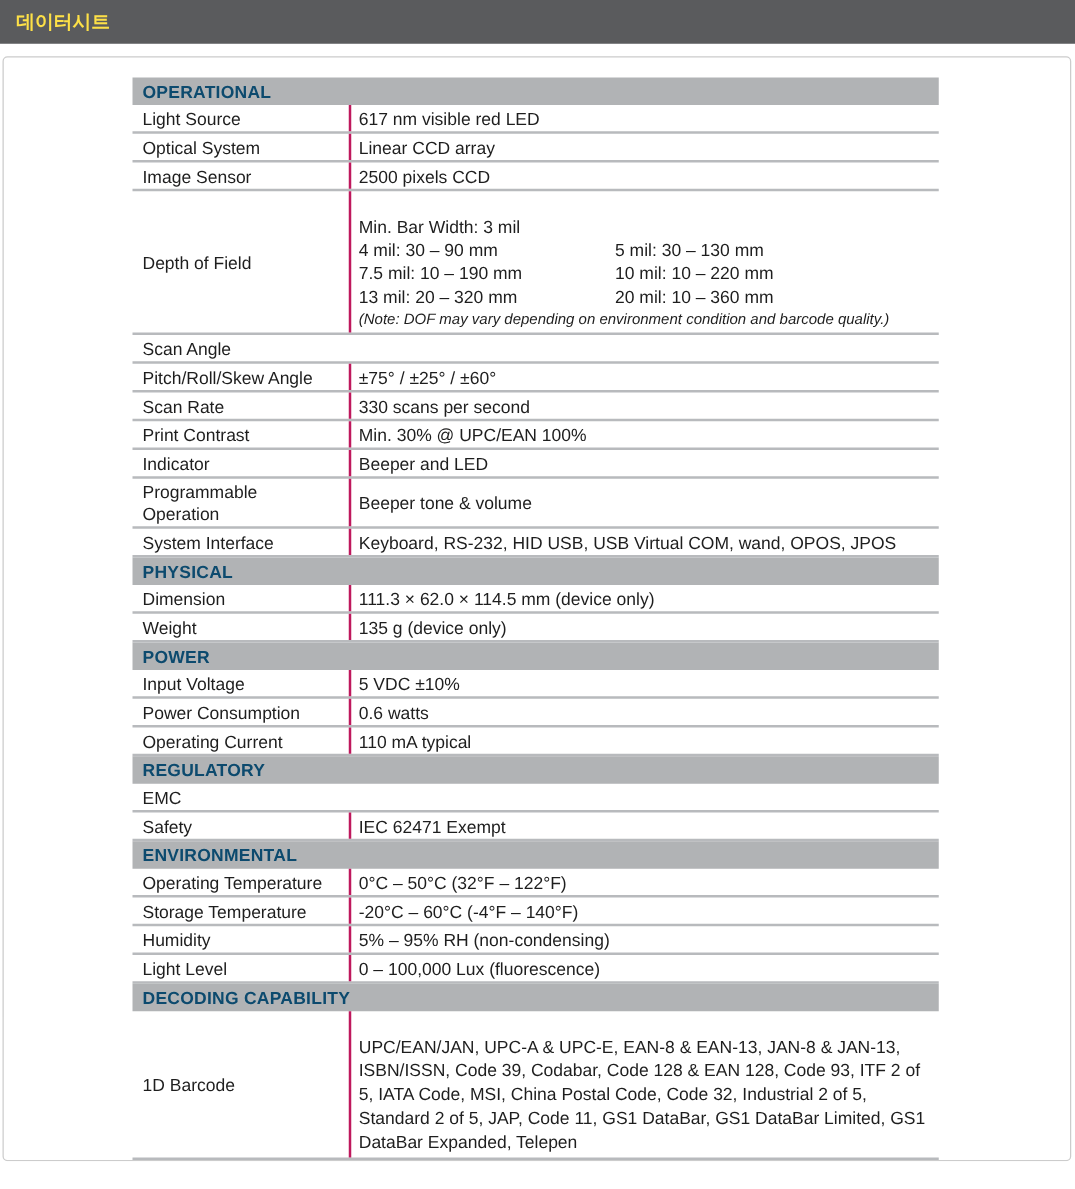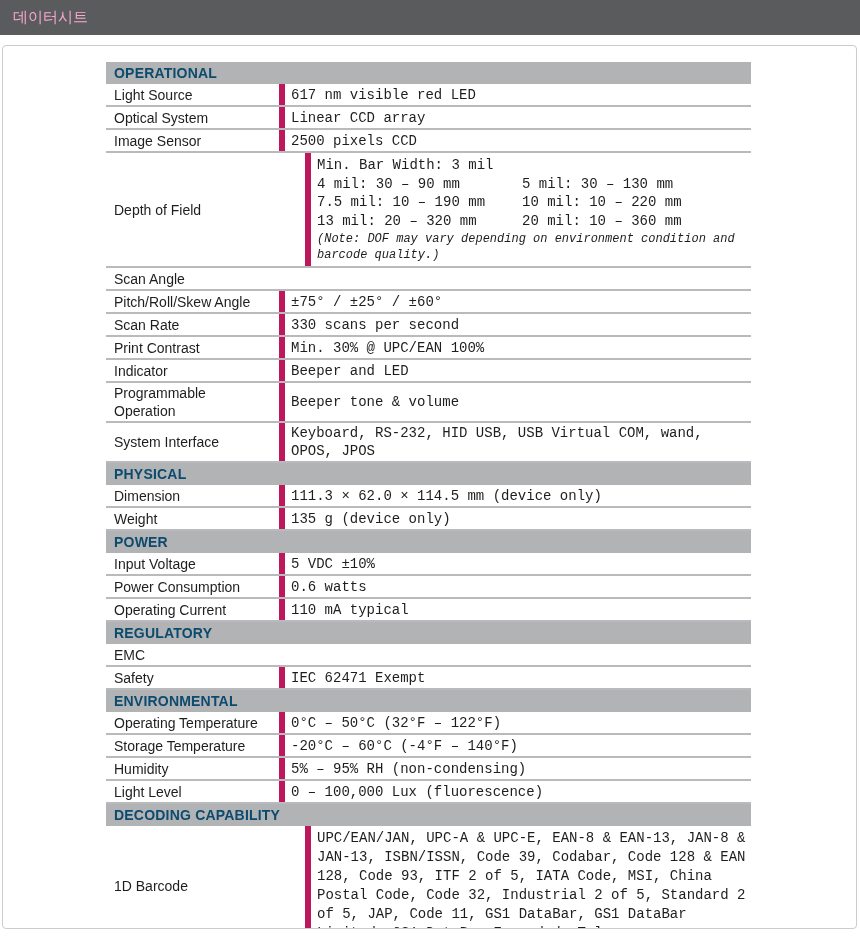--- a/index.html
+++ b/index.html
@@ -11,22 +11,22 @@
     color: #1e1e1e;
   }
   .topbar {
     height: 35px;
     background: #5a5b5d;
     display: flex;
     align-items: center;
     padding: 0 13px;
   }
   .topbar .title {
-    color: #f9a8d4;
-    font-weight: normal;
+    color: #fde047;
+    font-weight: bold;
     font-size: 15px;
   }
   .card {
     margin: 10px 3px 0 2px;
     height: 884px;
     border: 1px solid #cccccc;
     border-radius: 4px;
     background: #ffffff;
     overflow: hidden;
   }
@@ -56,28 +56,27 @@
     display: flex;
     align-items: center;
     line-height: 18px;
   }
   .cell.label .narrow {
     display: block;
     max-width: 118px;
   }
   .cell.value {
     flex: 1;
-    border-left: 6px solid #be185d;
+    border-left: 2px solid #be185d;
     padding: 1px 4px 1px 6px;
     display: flex;
     align-items: center;
     line-height: 18px;
-    font-family: Liberation Mono, monospace;
-  }
-  .cell.value.multi { padding-top: 3px; padding-bottom: 3px; line-height: 19px; margin-left: 26px; }
+  }
+  .cell.value.multi { padding-top: 19px; padding-bottom: 3px; line-height: 19px; }
   .dof { width: 100%; line-height: 18.5px; }
   .dof .pair { display: flex; }
   .dof .pair .p1 { flex: 0 0 205px; }
   .dof .note {
     font-style: italic;
     font-size: 12px;
     line-height: 16px;
     padding-top: 1px;
   }
 </style>

